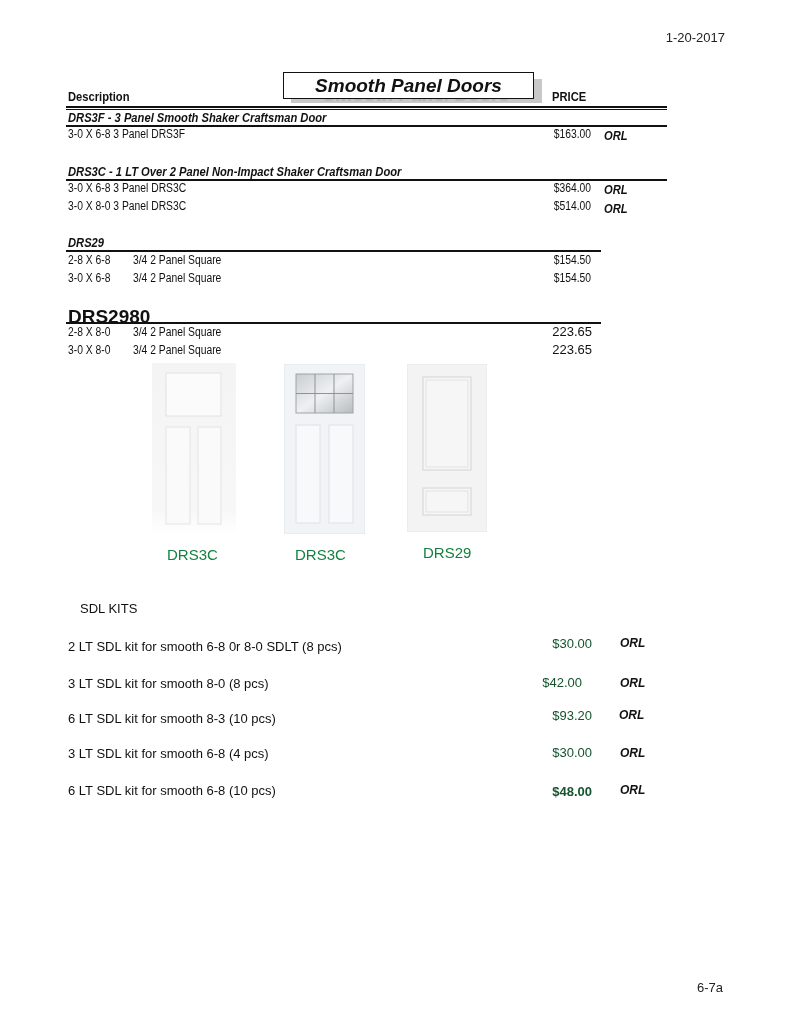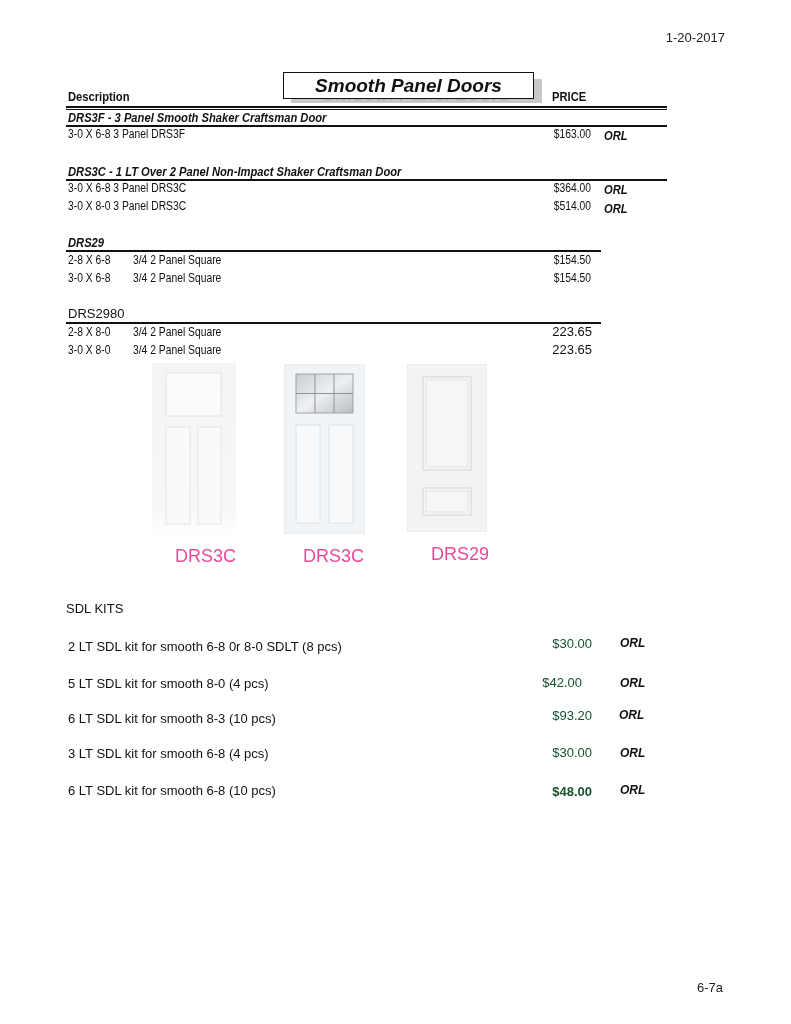--- a/index.html
+++ b/index.html
@@ -16,21 +16,21 @@
     .title-box { left: 283px; top: 72px; width: 249px; height: 25px; border: 1.5px solid #111; background: #fff;
                  display: flex; align-items: center; justify-content: center; }
     .title-text { font-size: 19px; font-weight: bold; font-style: italic; color: #111; }
 
     .hdr { font-size: 13px; font-weight: bold; transform: scaleX(0.86); transform-origin: left center; white-space: nowrap; }
     .rule-thick { left: 66px; width: 601px; height: 2px; background: #111; }
     .rule-thin { left: 66px; width: 601px; height: 1px; background: #111; }
     .sec-title { font-size: 13px; font-weight: bold; font-style: italic; transform: scaleX(0.86); transform-origin: left center; white-space: nowrap; }
     .orl { font-size: 13px; font-style: italic; font-weight: bold; transform: scaleX(0.86); transform-origin: left center; }
     .bigprice { font-size: 13px; text-align: right; width: 70px; }
-    .door-label { font-size: 18px; color: #ec4899; margin-left: 8px; }
+    .door-label { font-size: 15px; color: #15803d; }
     .kit-text { font-size: 13px; color: #111; white-space: nowrap; }
     .kit-price { font-size: 13px; color: #14532d; text-align: right; width: 70px; }
     .kit-orl { font-size: 12px; font-style: italic; font-weight: bold; }
   </style>
 </head>
 <body>
 
 <div class="abs date">1-20-2017</div>
 
 <div class="abs title-shadow"></div>
@@ -62,21 +62,21 @@
 
 <div class="abs sec-title" style="left:68px; top:235px;">DRS29</div>
 <div class="abs" style="left:66px; top:250px; width:535px; height:2px; background:#111;"></div>
 <div class="abs narrow" style="left:68px; top:253px;">2-8 X 6-8</div>
 <div class="abs narrow" style="left:133px; top:253px;">3/4 2 Panel Square</div>
 <div class="abs narrow-r" style="left:520px; width:71px; top:253px;">$154.50</div>
 <div class="abs narrow" style="left:68px; top:271px;">3-0 X 6-8</div>
 <div class="abs narrow" style="left:133px; top:271px;">3/4 2 Panel Square</div>
 <div class="abs narrow-r" style="left:520px; width:71px; top:271px;">$154.50</div>
 
-<div class="abs" style="left:68px; top:306px; font-size:13px; font-weight:normal;">DRS2980</div>
+<div class="abs" style="left:68px; top:306px; font-size:19px; font-weight:bold;">DRS2980</div>
 <div class="abs" style="left:66px; top:322px; width:535px; height:2px; background:#111;"></div>
 <div class="abs narrow" style="left:68px; top:325px;">2-8 X 8-0</div>
 <div class="abs narrow" style="left:133px; top:325px;">3/4 2 Panel Square</div>
 <div class="abs bigprice" style="left:522px; top:324px;">223.65</div>
 <div class="abs narrow" style="left:68px; top:343px;">3-0 X 8-0</div>
 <div class="abs narrow" style="left:133px; top:343px;">3/4 2 Panel Square</div>
 <div class="abs bigprice" style="left:522px; top:342px;">223.65</div>
 
 <svg class="abs" style="left:152px; top:363px;" width="84" height="172" viewBox="0 0 84 172">
   <defs>
@@ -113,27 +113,27 @@
 
 <svg class="abs" style="left:407px; top:364px;" width="80" height="168" viewBox="0 0 80 168">
   <rect x="0" y="0" width="80" height="168" fill="#f3f3f3" stroke="#e6e6e6" stroke-width="1"></rect>
   <rect x="16" y="13" width="48" height="93" fill="#f6f6f6" stroke="#d4d4d4" stroke-width="1"></rect>
   <rect x="19" y="16" width="42" height="87" fill="none" stroke="#e2e2e2" stroke-width="1"></rect>
   <rect x="16" y="124" width="48" height="27" fill="#f6f6f6" stroke="#d4d4d4" stroke-width="1"></rect>
   <rect x="19" y="127" width="42" height="21" fill="none" stroke="#e2e2e2" stroke-width="1"></rect>
 </svg>
 <div class="abs door-label" style="left:423px; top:544px;">DRS29</div>
 
-<div class="abs kit-text" style="left:66px; top:601px;">SDL KITS</div>
+<div class="abs kit-text" style="left:80px; top:601px;">SDL KITS</div>
 
 <div class="abs kit-text" style="left:68px; top:639px;">2 LT SDL kit for smooth 6-8 0r 8-0 SDLT (8 pcs)</div>
 <div class="abs kit-price" style="left:522px; top:636px;">$30.00</div>
 <div class="abs kit-orl" style="left:620px; top:636px;">ORL</div>
 
-<div class="abs kit-text" style="left:68px; top:676px;">5 LT SDL kit for smooth  8-0  (4 pcs)</div>
+<div class="abs kit-text" style="left:68px; top:676px;">3 LT SDL kit for smooth  8-0  (8 pcs)</div>
 <div class="abs kit-price" style="left:512px; top:675px;">$42.00</div>
 <div class="abs kit-orl" style="left:620px; top:676px;">ORL</div>
 
 <div class="abs kit-text" style="left:68px; top:711px;">6 LT SDL kit for smooth  8-3  (10 pcs)</div>
 <div class="abs kit-price" style="left:522px; top:708px;">$93.20</div>
 <div class="abs kit-orl" style="left:619px; top:708px;">ORL</div>
 
 <div class="abs kit-text" style="left:68px; top:746px;">3 LT SDL kit for smooth 6-8   (4 pcs)</div>
 <div class="abs kit-price" style="left:522px; top:745px;">$30.00</div>
 <div class="abs kit-orl" style="left:620px; top:746px;">ORL</div>

